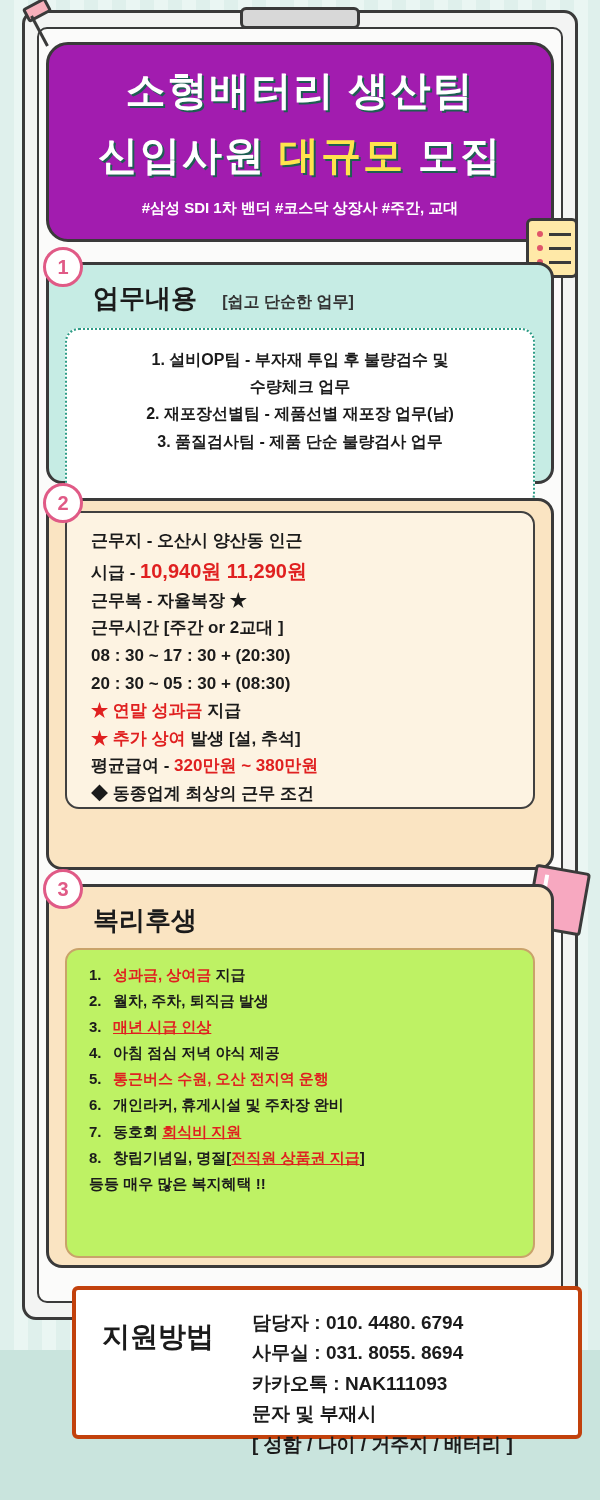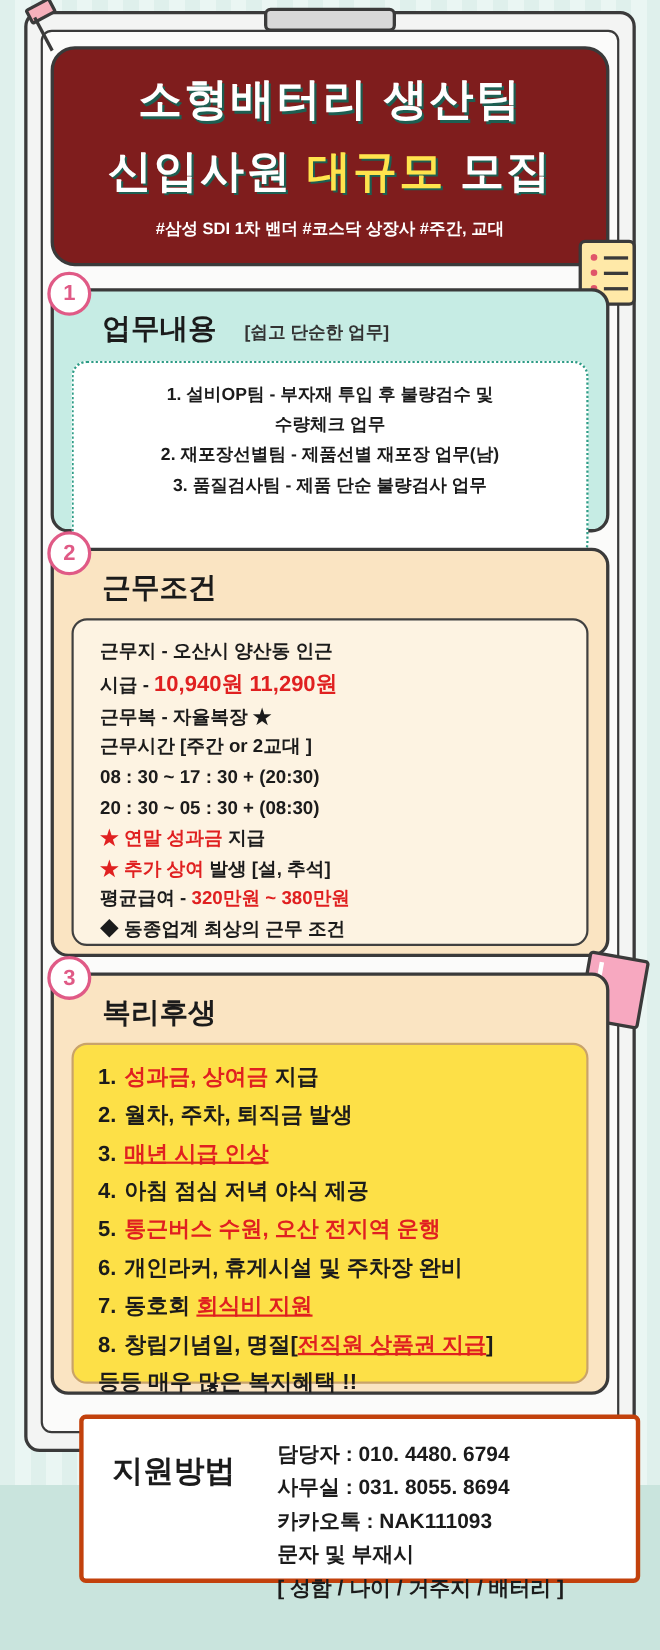--- a/index.html
+++ b/index.html
@@ -53,21 +53,21 @@
     background: #f6b0bb; border: 3px solid #3a3a3a; border-radius: 3px;
     transform: rotate(-28deg);
   }
   .pin .needle {
     position: absolute; left: 20px; top: 12px; width: 3px; height: 34px;
     background: #3a3a3a; transform: rotate(-28deg);
   }
   
   .title-box {
     position: absolute; left: 46px; top: 42px; width: 508px; height: 200px;
-    background: #7f1d1d;
+    background: #a21caf;
     border: 3px solid #3a3a3a;
     border-radius: 22px;
     text-align: center;
   }
   .title-l1 {
     margin-top: 18px;
     font-size: 40px; font-weight: bold; color: #ffffff;
     letter-spacing: 2px;
     text-shadow: 2px 2px 0 #1d5f52;
   }
@@ -142,23 +142,23 @@
     font-size: 17px; font-weight: bold; color: #1b1b1b; line-height: 1.62;
   }
   
   #sec3 {
     top: 884px; height: 384px;
     background: #fae4c2; border: 3px solid #3a3a3a; border-radius: 16px;
   }
   #sec3 .sec-head { padding-top: 16px; }
   .card3 {
     margin: 10px 16px 0 16px; height: 310px;
-    background: #fde047; border: 2px solid #c9a36a; border-radius: 14px;
+    background: #bef264; border: 2px solid #c9a36a; border-radius: 14px;
     padding: 12px 0 0 22px;
-    font-size: 20px; font-weight: bold; color: #1b1b1b; line-height: 1.74;
+    font-size: 15px; font-weight: bold; color: #1b1b1b; line-height: 1.74;
   }
   .card3 ol { list-style: none; }
   .card3 li .n { display: inline-block; width: 24px; }
   .red { color: #e02020; }
   .u { text-decoration: underline; }
   .big-red { color: #e02020; font-size: 20px; }
   
   .book {
     position: absolute; right: 14px; top: 868px;
     width: 56px; height: 64px;
@@ -226,23 +226,20 @@
   <div class="card1">
     <div>1. 설비OP팀 - 부자재 투입 후 불량검수 및</div>
     <div>수량체크 업무</div>
     <div>2. 재포장선별팀 - 제품선별 재포장 업무(남)</div>
     <div>3. 품질검사팀 - 제품 단순 불량검사 업무</div>
   </div>
 </div>
 
 <div class="sec" id="sec2">
   <div class="sec-num">2</div>
-  <div class="sec-head">
-    <span>근무조건</span>
-  </div>
   <div class="card2">
     <div><span>근무지 - 오산시 양산동 인근</span><span class="red"></span><span></span></div>
     <div><span>시급 - </span><span class="big-red">10,940원 11,290원</span><span></span></div>
     <div><span>근무복 - 자율복장 ★</span></div>
     <div><span>근무시간 [주간 or 2교대 ]</span></div>
     <div><span>08 : 30 ~ 17 : 30 + (20:30)</span></div>
     <div><span>20 : 30 ~ 05 : 30 + (08:30)</span></div>
     <div><span class="red">★ 연말 </span><span class="red">성과금</span><span> 지급</span></div>
     <div><span class="red">★ 추가 </span><span class="red">상여</span><span> 발생 [설, 추석]</span></div>
     <div><span>평균급여 - </span><span class="red">320만원 ~ 380만원</span></div>

